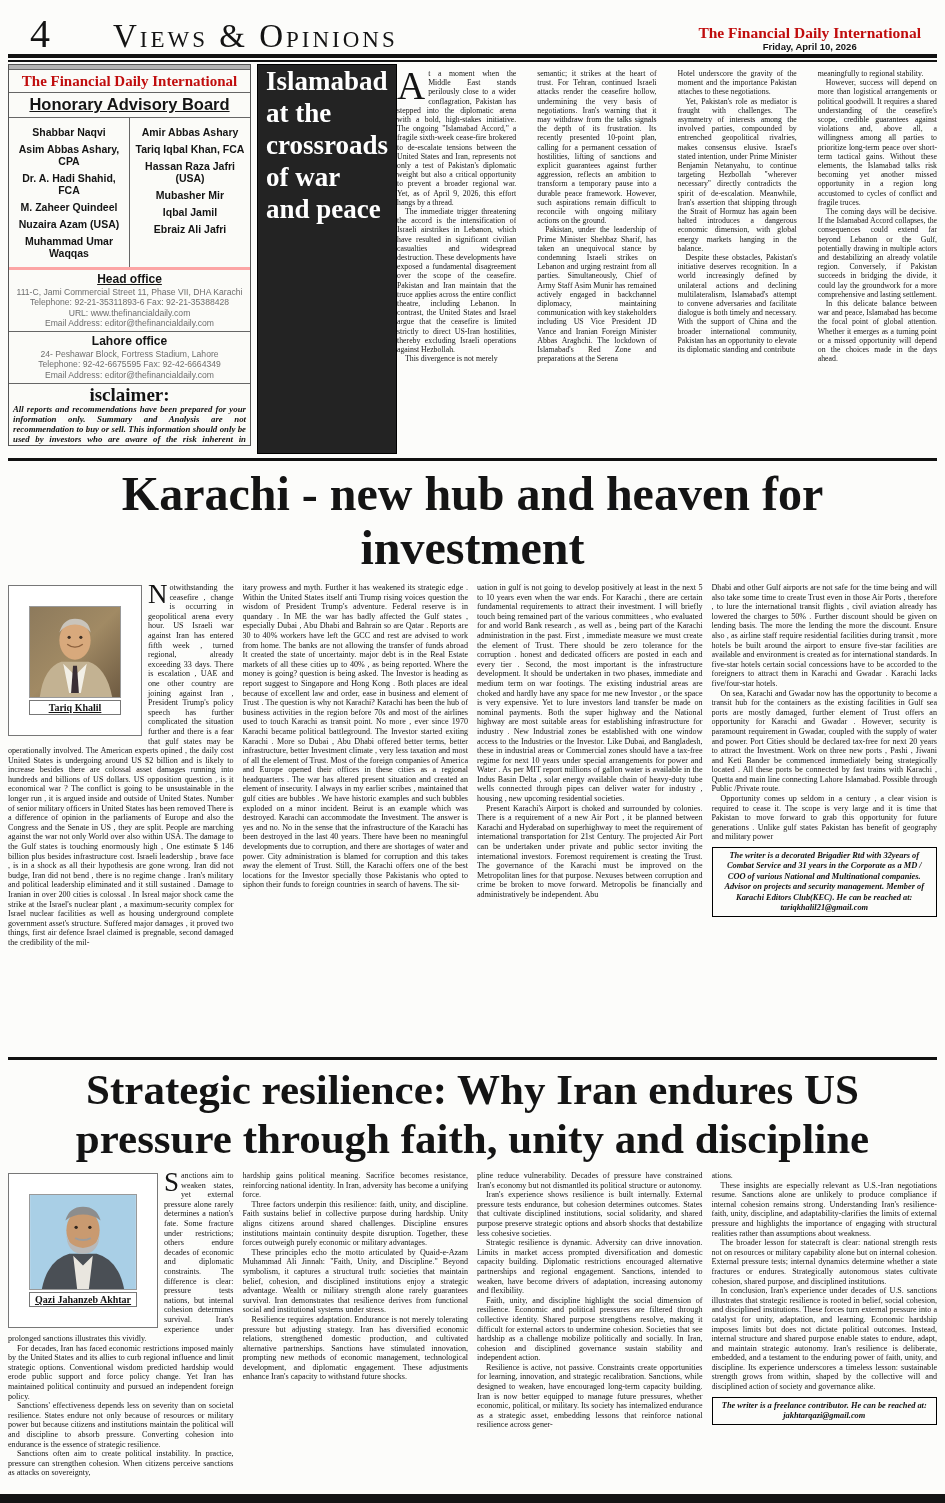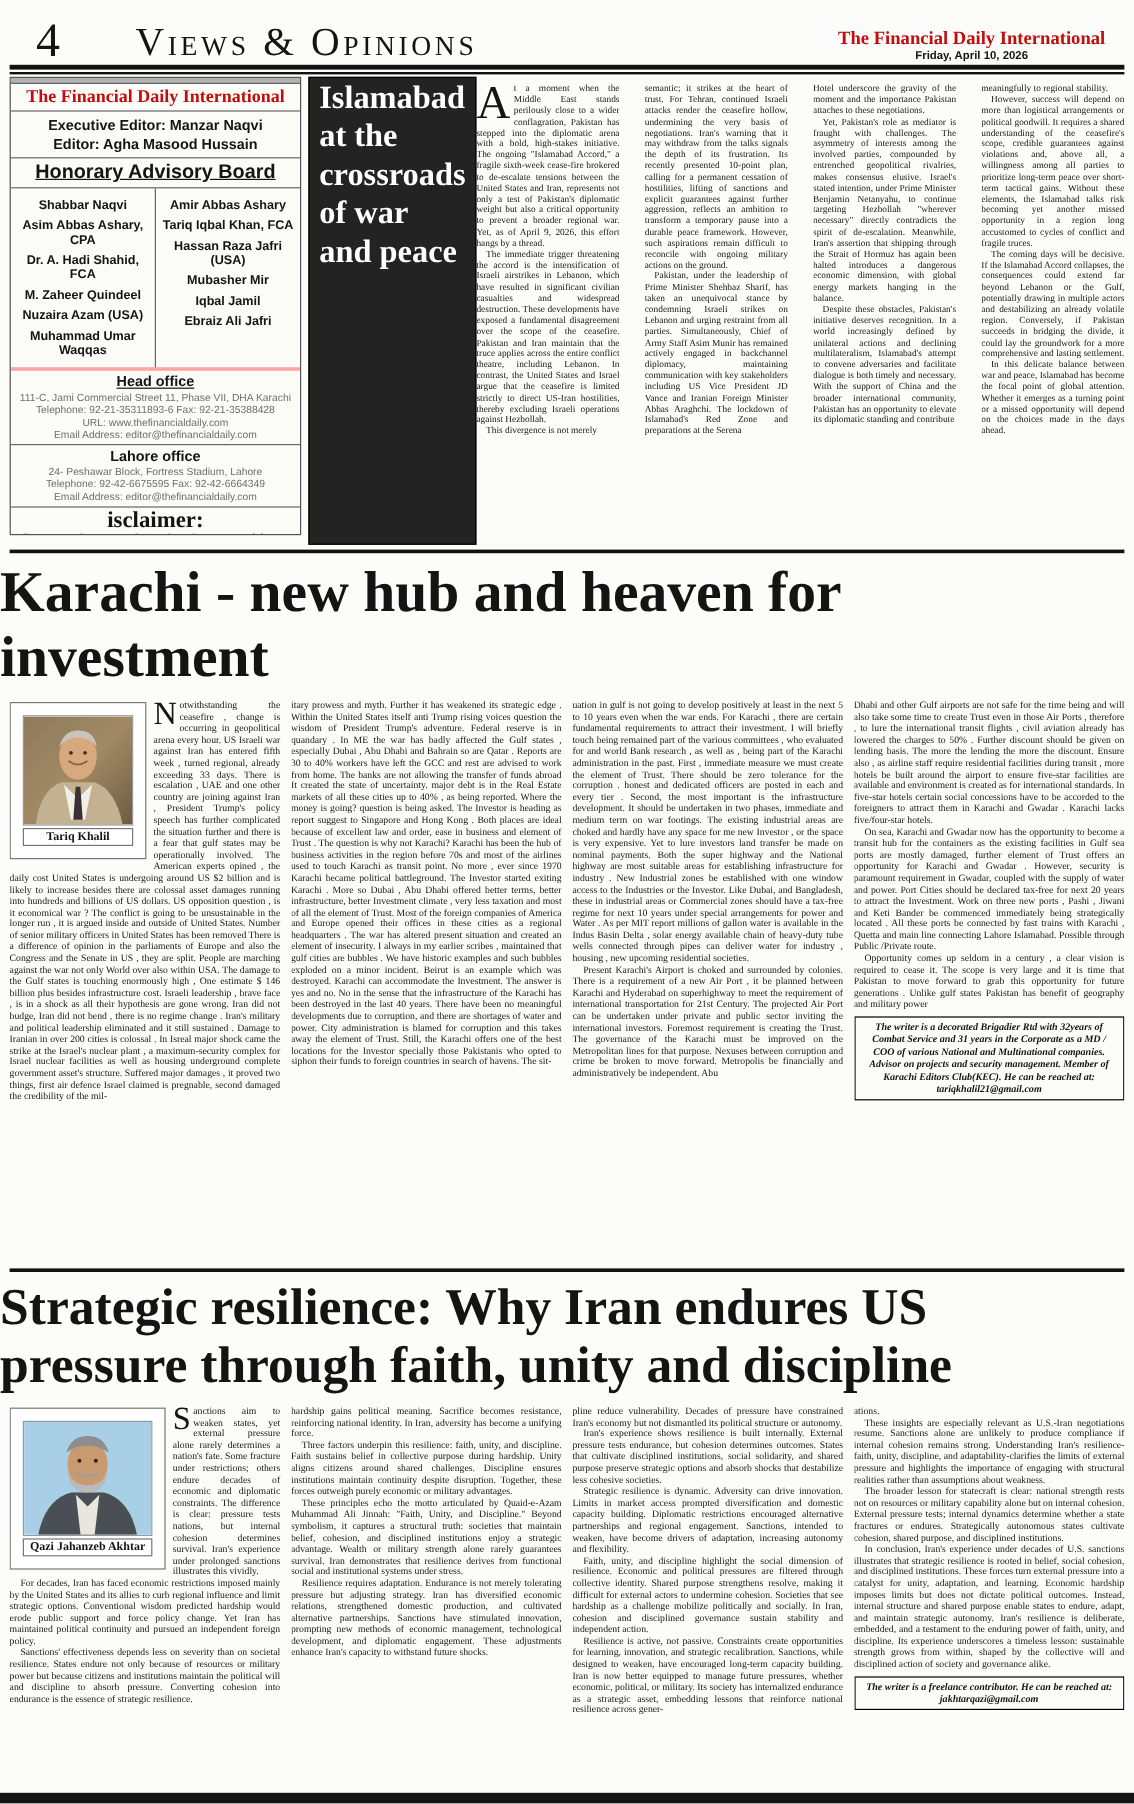--- a/index.html
+++ b/index.html
@@ -51,35 +51,35 @@
   .a1-headline { background:#232323; color:#fff; font-weight:bold; font-size:27px; line-height:32px;
                  padding:0 8px 2px; border:1px solid #000; }
   .a1-body { display:flex; gap:21px; margin-top:5px; height:352px; overflow:hidden; }
   .a1-body .col { flex:1; overflow:hidden; }
   .a1-body p { font-size:7.8px; line-height:9.2px; text-align:justify; }
   .a1-body p + p { text-indent:8px; }
   .a1 .dropcap p:first-child::first-letter { float:left; font-size:39px; line-height:29px; padding:2px 3px 0 0; }
 
   
   .section-divider { border-top:3px solid #111; margin:4px 8px 0; }
-  .headline-2 { font-weight:bold; }
+  .headline-2 { text-align:center; font-weight:bold; }
   .a2-headline { font-size:48px; line-height:54px; margin:6px 0 8px; }
   .a3-headline { font-size:43px; line-height:49px; margin:5px 0 8px; }
 
   .col-body { display:flex; gap:9px; padding:0 8px; overflow:hidden; }
   .col-body .col { flex:1; overflow:hidden; }
   .col-body p { font-size:8.1px; line-height:9.6px; text-align:justify; }
   .col-body p + p { text-indent:9px; }
   .a2-body { height:470px; }
   .a3-body { height:322px; }
   .a2 .dropcap p:first-child::first-letter,
   .a3 .dropcap p:first-child::first-letter { float:left; font-size:27px; line-height:21px; padding:1px 2px 0 0; }
 
   
-  .photo-box { float:left; border:1px solid #777; padding:10px; background:#fff; margin:2px 6px 3px 0; }
+  .photo-box { float:left; border:1px solid #777; padding:20px; background:#fff; margin:2px 6px 3px 0;text-decoration:underline; }
   .photo-box .caption { border:1px solid #777; margin-top:2px; text-align:center; font-weight:bold;
                         font-size:10px; line-height:13px; padding:0 1px; }
   .photo-frame { display:block; border:1px solid #999; }
 
   
   .bio-box { border:1px solid #000; margin-top:5px; padding:3px 5px; font-weight:bold; font-style:italic;
              font-size:8.4px; line-height:10.4px; text-align:center; }
 
   .bottom-bar { position:absolute; bottom:0; left:0; right:0; height:9px; background:#141414; }
 </style>
@@ -96,24 +96,20 @@
       <div class="brand-date">Friday, April 10, 2026</div>
     </div>
   </header>
   <div class="header-rule"></div>
 
   <div class="top-section">
 
     <aside class="masthead">
       <div class="mh-graybar"></div>
       <div class="mh-title">The Financial Daily International</div>
-      <div class="mh-editors">
-        <div>Executive Editor: Manzar Naqvi</div>
-        <div>Editor: Agha Masood Hussain</div>
-      </div>
       <div class="mh-board-title">Honorary Advisory Board</div>
       <div class="mh-board">
         <div class="mh-board-col">
             <p>Shabbar Naqvi</p>
             <p>Asim Abbas Ashary, CPA</p>
             <p>Dr. A. Hadi Shahid, FCA</p>
             <p>M. Zaheer Quindeel</p>
             <p>Nuzaira Azam (USA)</p>
             <p>Muhammad Umar Waqqas</p>
           </div>
@@ -241,20 +237,21 @@
             <path d="M46 44 Q54 48 62 44" stroke="#9c9c9c" stroke-width="2" fill="none"></path>
             <circle cx="47" cy="33" r="1.7" fill="#2e241d"></circle>
               <circle cx="61" cy="33" r="1.7" fill="#2e241d"></circle>
           </svg>
           <div class="caption">Qazi Jahanzeb Akhtar</div>
         </div>
         <div class="dropcap">
             <p>Sanctions aim to weaken states, yet external pressure alone rarely determines a nation's fate. Some fracture under restrictions; others endure decades of economic and diplomatic constraints. The difference is clear: pressure tests nations, but internal cohesion determines survival. Iran's experience under prolonged sanctions illustrates this vividly.</p>
             <p>For decades, Iran has faced economic restrictions imposed mainly by the United States and its allies to curb regional influence and limit strategic options. Conventional wisdom predicted hardship would erode public support and force policy change. Yet Iran has maintained political continuity and pursued an independent foreign policy.</p>
             <p>Sanctions' effectiveness depends less on severity than on societal resilience. States endure not only because of resources or military power but because citizens and institutions maintain the political will and discipline to absorb pressure. Converting cohesion into endurance is the essence of strategic resilience.</p>
+            <p>Sanctions often aim to create political instability. In practice, pressure can strengthen cohesion. When citizens perceive sanctions as attacks on sovereignty,</p>
           </div>
       </div>
       <div class="col">
           <p>hardship gains political meaning. Sacrifice becomes resistance, reinforcing national identity. In Iran, adversity has become a unifying force.</p>
           <p>Three factors underpin this resilience: faith, unity, and discipline. Faith sustains belief in collective purpose during hardship. Unity aligns citizens around shared challenges. Discipline ensures institutions maintain continuity despite disruption. Together, these forces outweigh purely economic or military advantages.</p>
           <p>These principles echo the motto articulated by Quaid-e-Azam Muhammad Ali Jinnah: "Faith, Unity, and Discipline." Beyond symbolism, it captures a structural truth: societies that maintain belief, cohesion, and disciplined institutions enjoy a strategic advantage. Wealth or military strength alone rarely guarantees survival. Iran demonstrates that resilience derives from functional social and institutional systems under stress.</p>
           <p>Resilience requires adaptation. Endurance is not merely tolerating pressure but adjusting strategy. Iran has diversified economic relations, strengthened domestic production, and cultivated alternative partnerships. Sanctions have stimulated innovation, prompting new methods of economic management, technological development, and diplomatic engagement. These adjustments enhance Iran's capacity to withstand future shocks.</p>
         </div>
       <div class="col">
           <p>pline reduce vulnerability. Decades of pressure have constrained Iran's economy but not dismantled its political structure or autonomy.</p>

